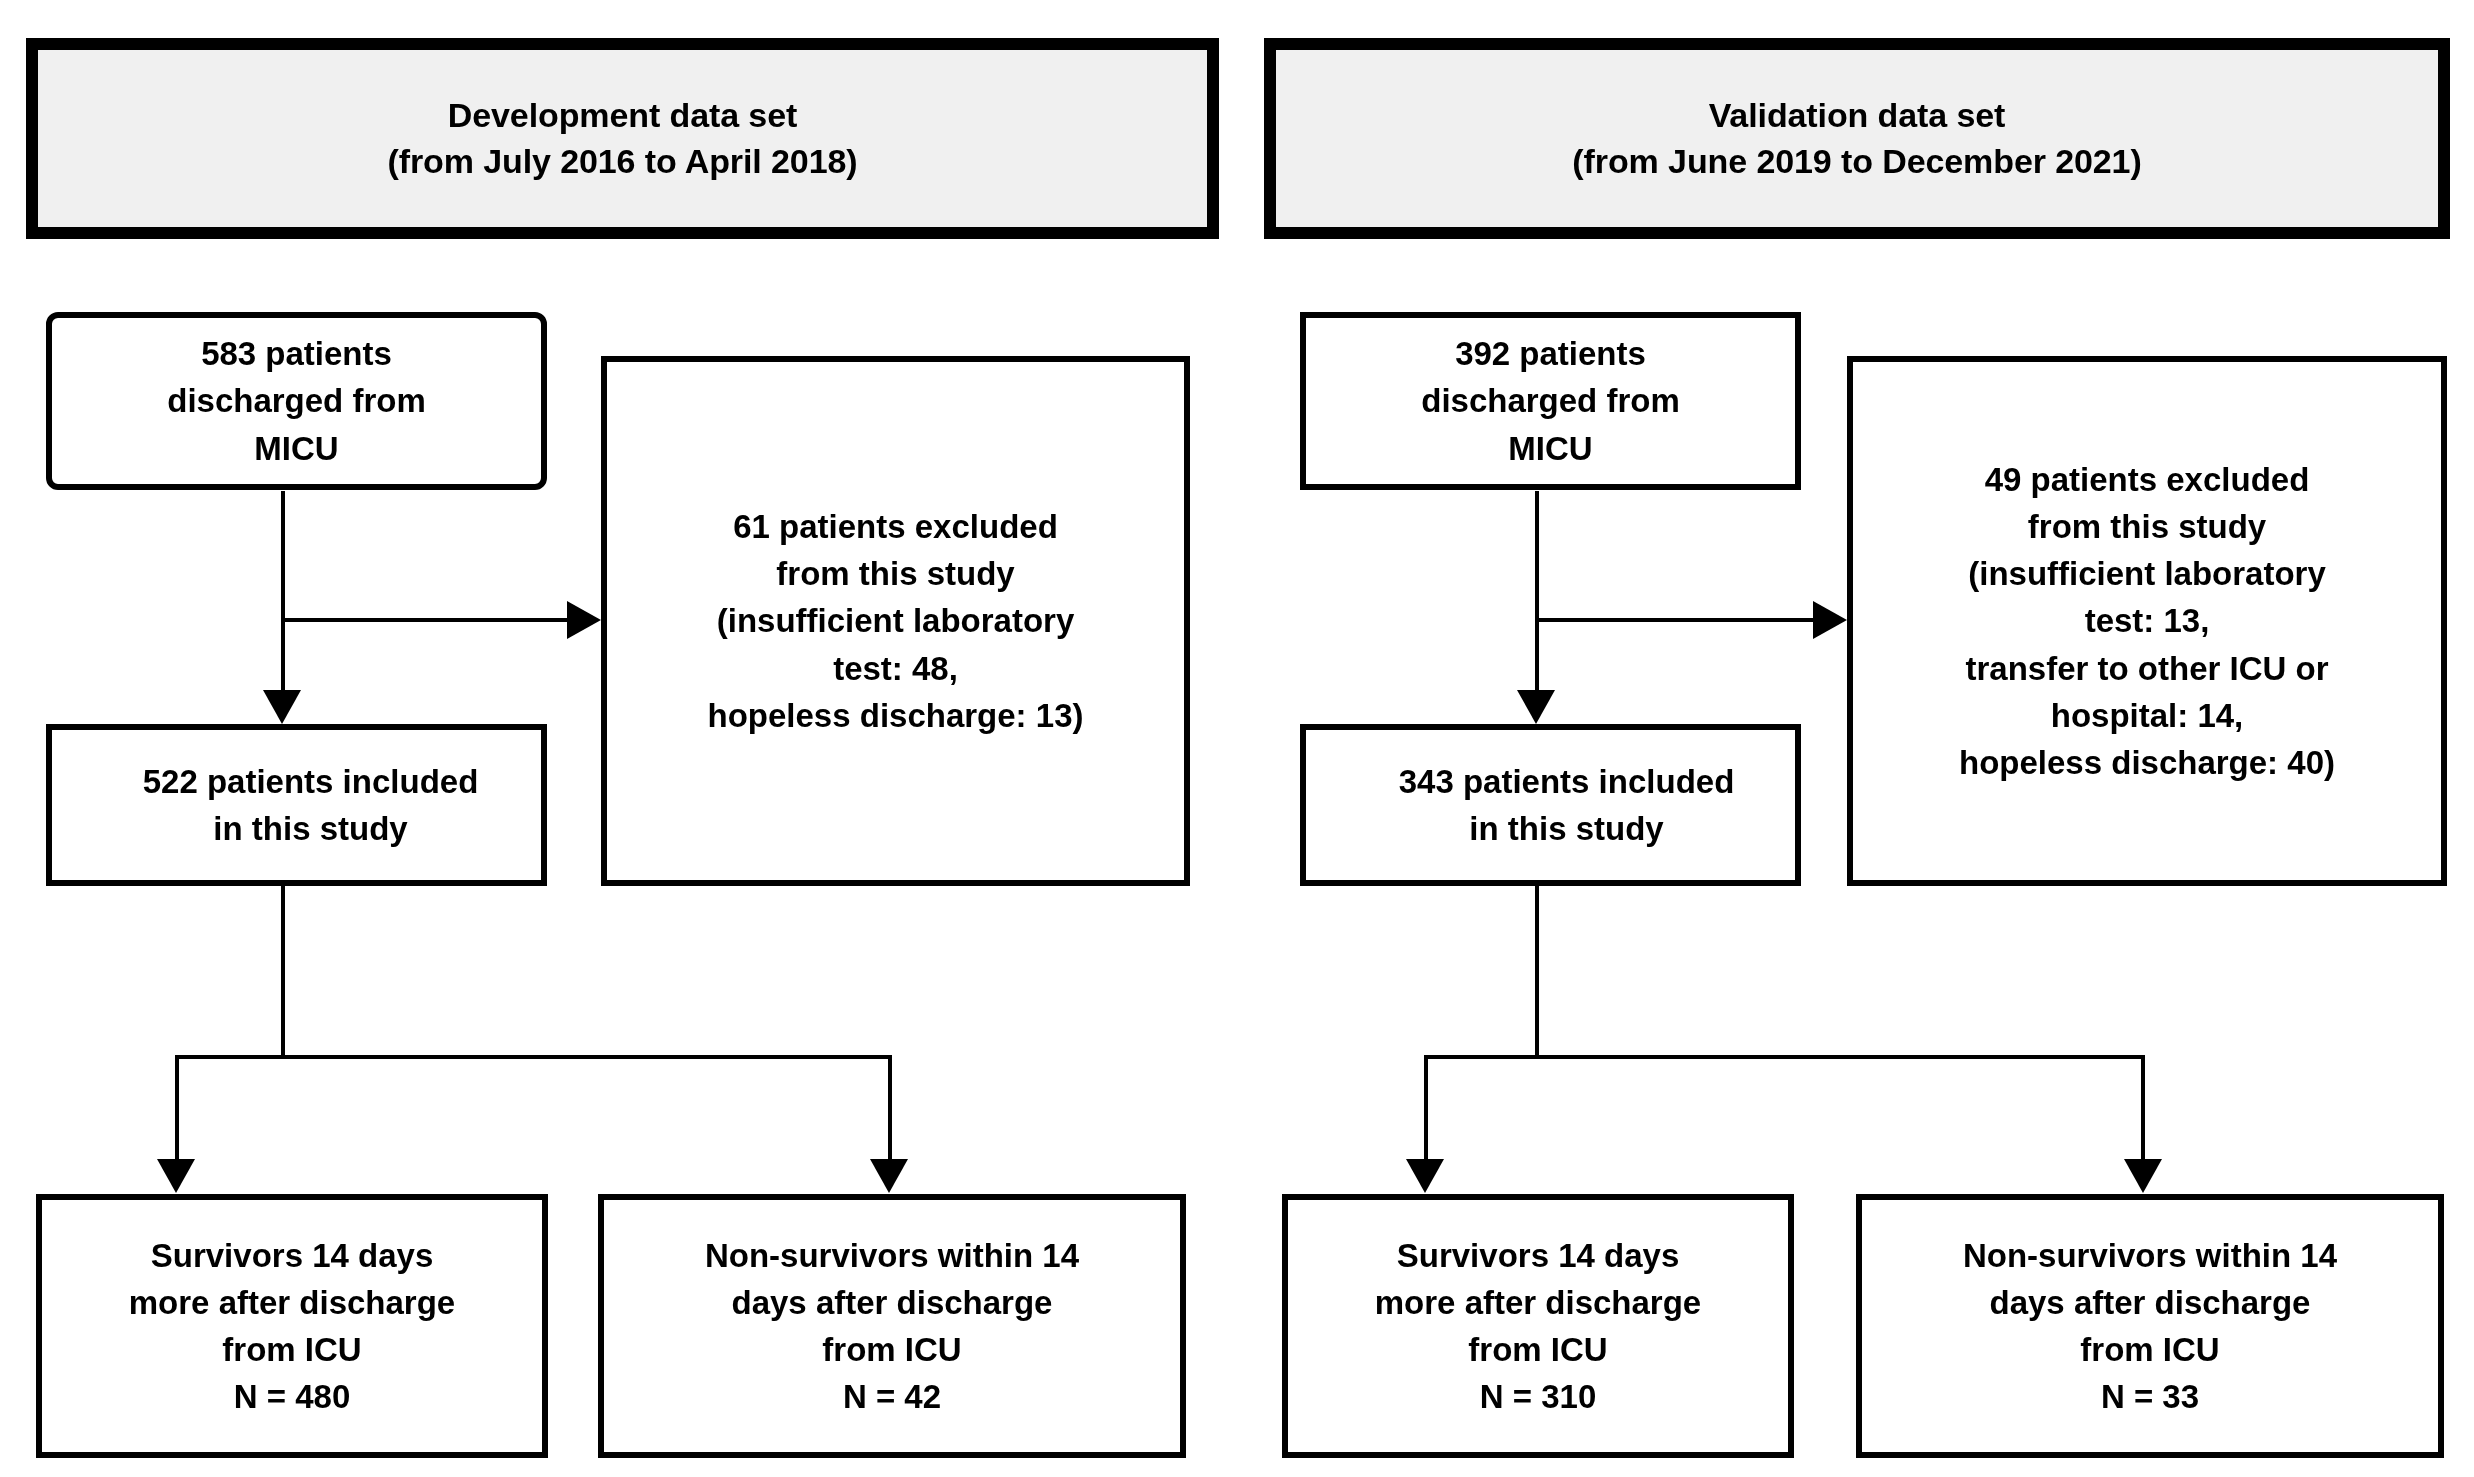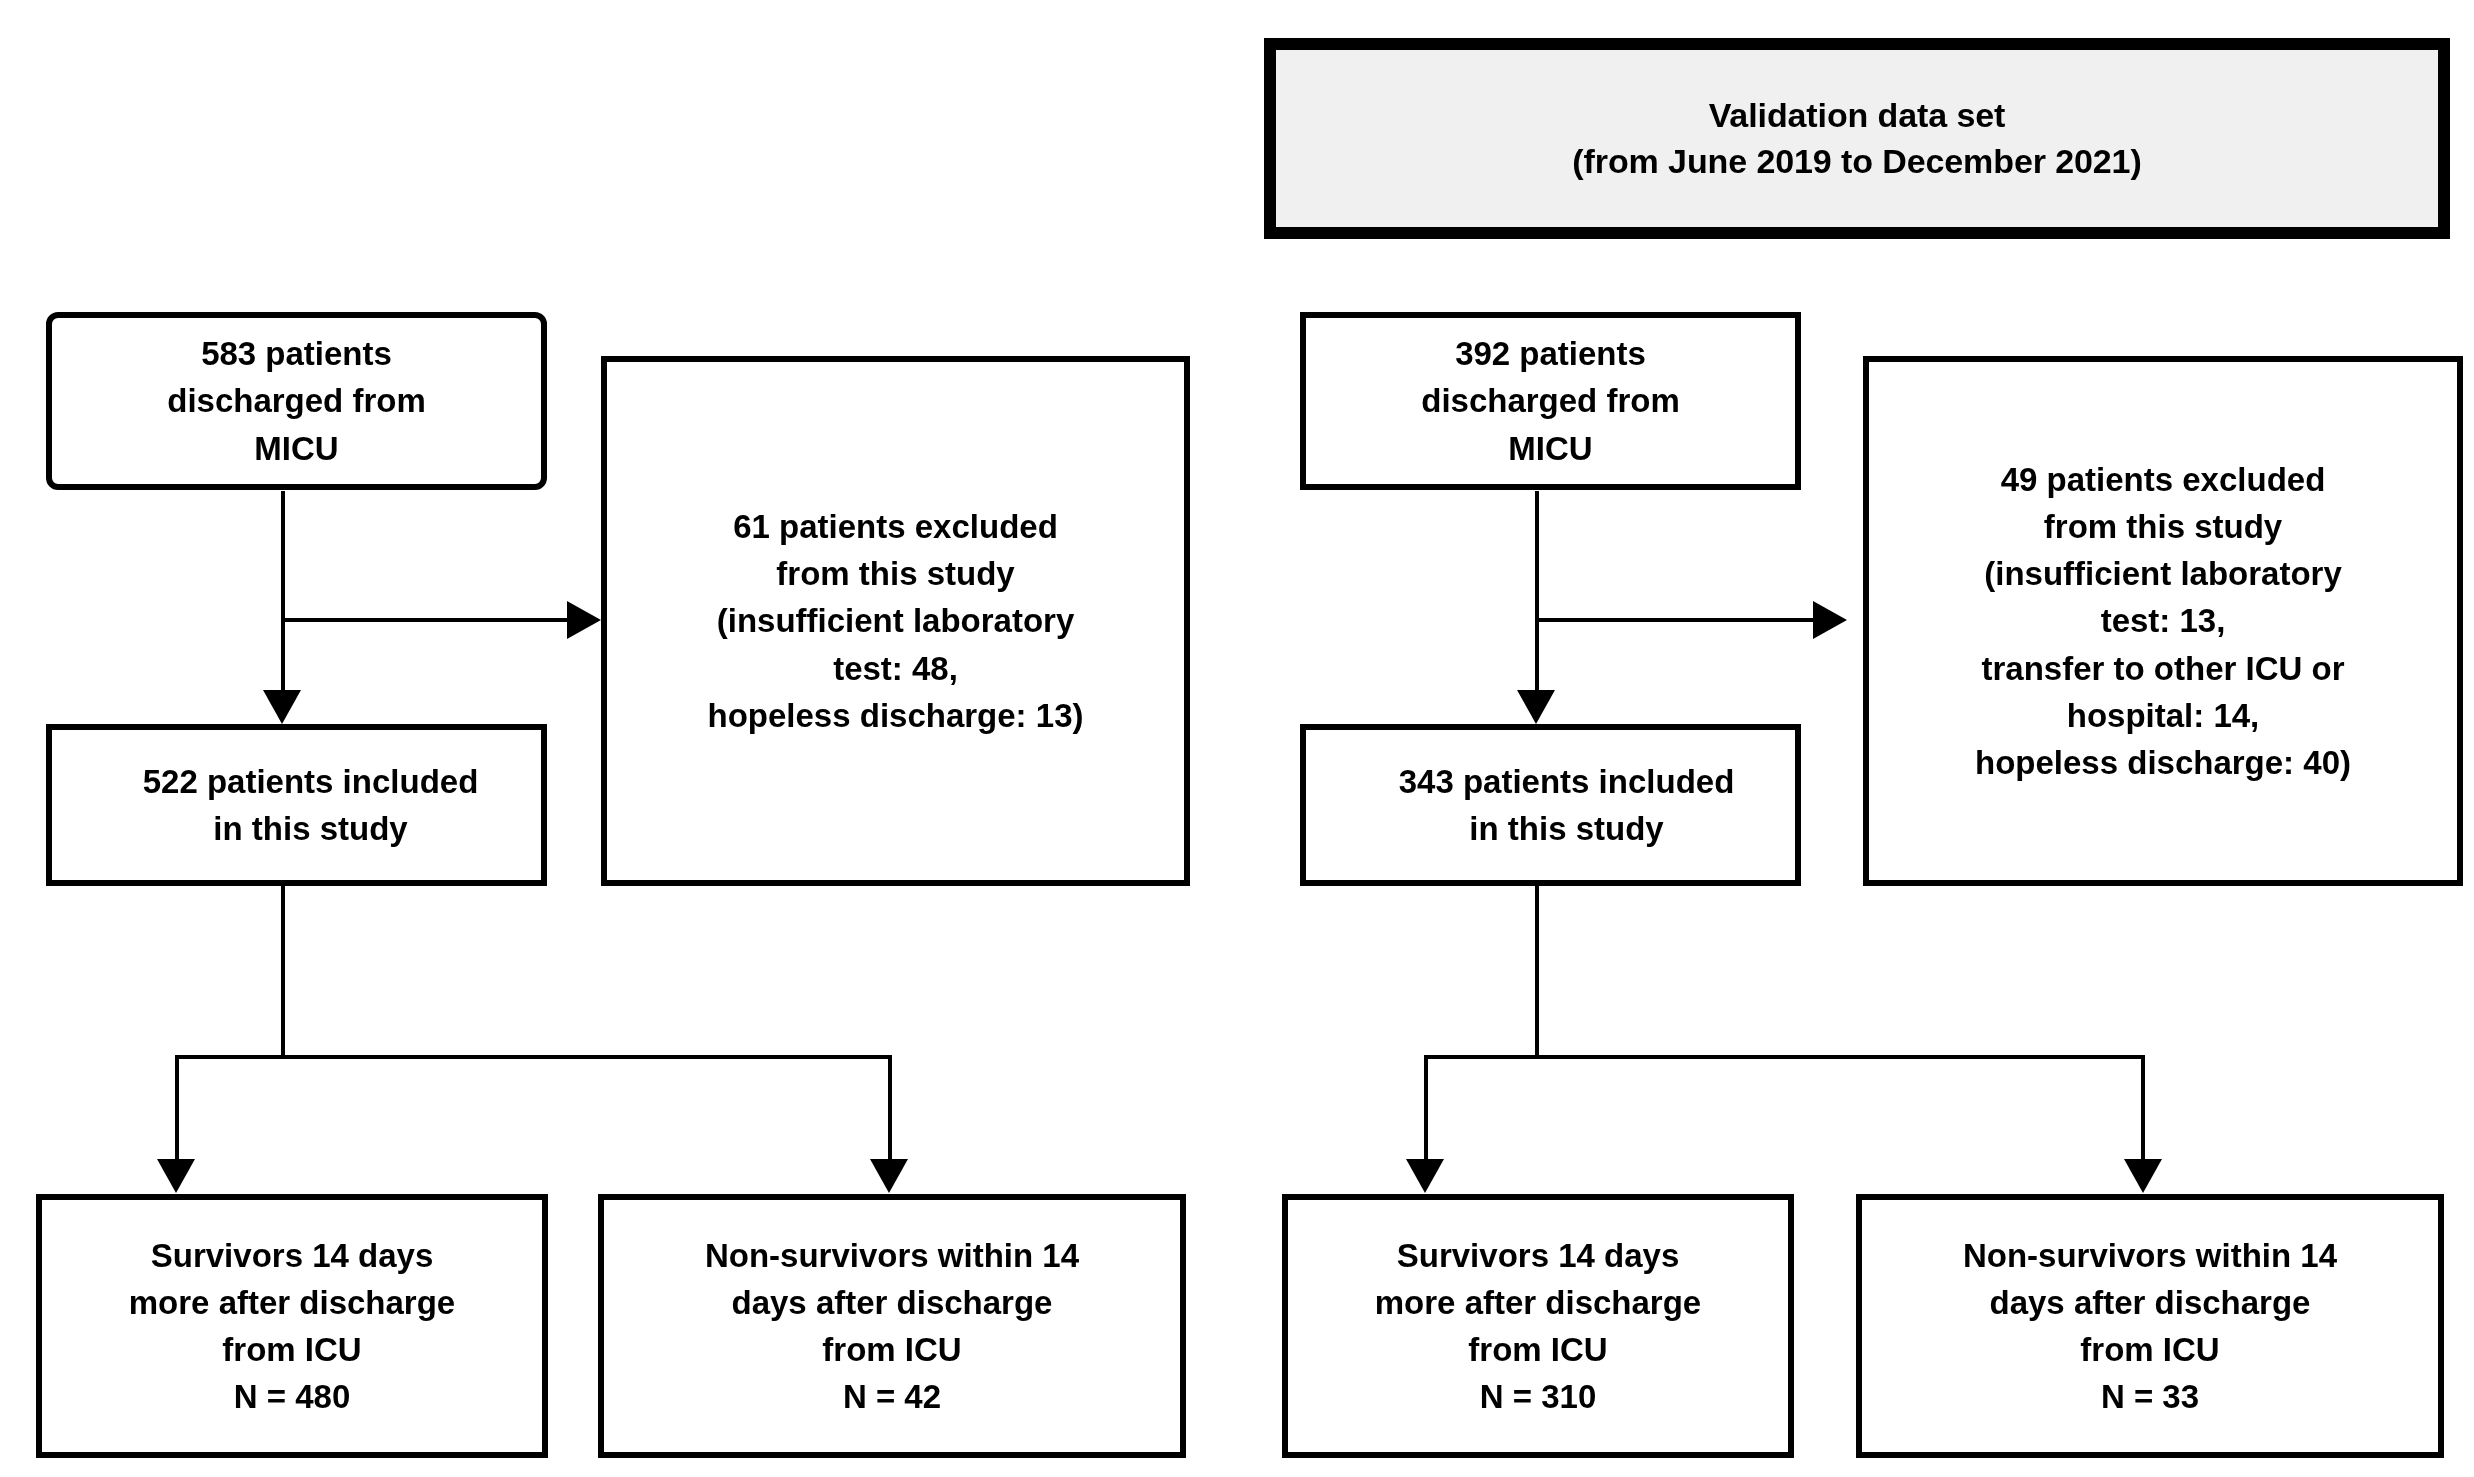--- a/index.html
+++ b/index.html
@@ -87,20 +87,24 @@
     border-top: 19.3px solid transparent;
     border-bottom: 19.3px solid transparent;
     border-left: 34px solid #000000;
   }
 </style>
 </head>
 <body>
 
 <div id="canvas">
 
+  <div class="header-box" style="left:26px; top:38px; width:1193px; height:201px;">
+    <div class="header-line">Development data set</div>
+    <div class="header-line">(from July 2016 to April 2018)</div>
+  </div>
 
   <div class="node-box" style="left:46px; top:312px; width:501px; height:178px;border-radius:12px;">
     <div class="node-line">583 patients</div>
     <div class="node-line">discharged from</div>
     <div class="node-line">MICU</div>
   </div>
 
   <div class="node-box" style="left:601px; top:356px; width:589px; height:530px;">
     <div class="node-line">61 patients excluded</div>
     <div class="node-line">from this study</div>
@@ -145,21 +149,21 @@
     <div class="header-line">Validation data set</div>
     <div class="header-line">(from June 2019 to December 2021)</div>
   </div>
 
   <div class="node-box" style="left:1300px; top:312px; width:501px; height:178px;">
     <div class="node-line">392 patients</div>
     <div class="node-line">discharged from</div>
     <div class="node-line">MICU</div>
   </div>
 
-  <div class="node-box" style="left:1847px; top:356px; width:600px; height:530px;margin-left:16px;">
+  <div class="node-box" style="left:1847px; top:356px; width:600px; height:530px;">
     <div class="node-line">49 patients excluded</div>
     <div class="node-line">from this study</div>
     <div class="node-line">(insufficient laboratory</div>
     <div class="node-line">test: 13,</div>
     <div class="node-line">transfer to other ICU or</div>
     <div class="node-line">hospital: 14,</div>
     <div class="node-line">hopeless discharge: 40)</div>
   </div>
 
   <div class="node-box" style="left:1300px; top:724px; width:501px; height:162px;padding-left:32px;">

